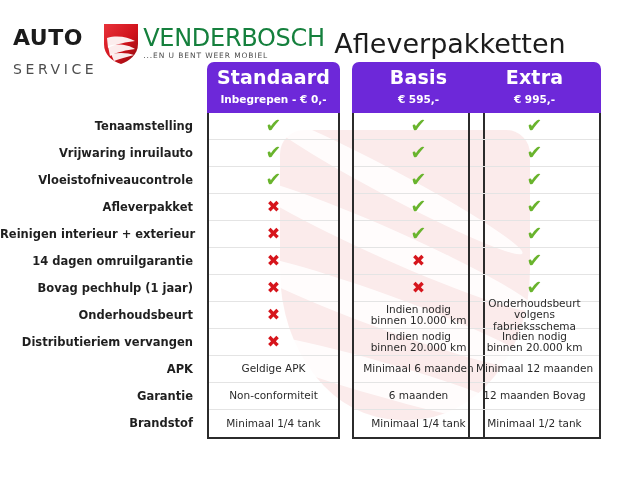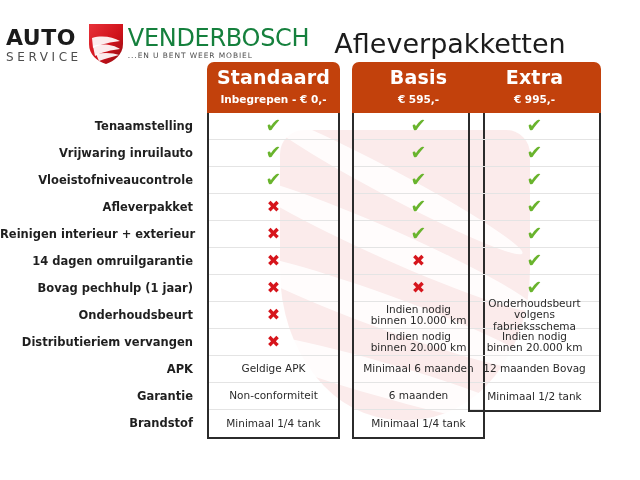--- a/index.html
+++ b/index.html
@@ -49,45 +49,45 @@
   
   .header {
     position: absolute;
     left: 0; top: 0;
     width: 640px;
     height: 62px;
     z-index: 5;
   }
   .logo {
     position: absolute;
-    left: 6px;
+    left: 13px;
     top: 24px;
     height: 42px;
     display: flex;
     align-items: flex-start;
   }
   .logo-auto {
     display: flex;
     flex-direction: column;
     line-height: 1;
     padding-top: 3px;
   }
   .logo-auto-main {
     font-family: "DejaVu Sans", sans-serif;
     font-weight: bold;
     font-size: 22px;
     letter-spacing: .5px;
     color: #1b1b1b;
   }
   .logo-auto-sub {
     font-family: "DejaVu Sans", sans-serif;
-    font-size: 12px;
+    font-size: 14px;
     letter-spacing: 3.6px;
     color: #4d4d4d;
-    margin-top: 2px;
+    margin-top: 13px;
   }
   .shield {
     position: relative;
     width: 40px;
     height: 44px;
     margin: -2px 2px 0 4px;
     flex: none;
   }
   .logo-text {
     display: flex;
@@ -149,21 +149,21 @@
   .col {
     position: absolute;
     top: 0;
     width: 133px;
   }
   .col-standaard { left: 207px; }
   .col-basis     { left: 352px; }
   .col-extra     { left: 468px; }
 
   .col-head {
-    background: #c2410c;
+    background: #6d28d9;
     border-radius: 7px 7px 0 0;
     height: 51px;
     text-align: center;
     color: #ffffff;
     padding-top: 2px;
     box-sizing: border-box;
   }
   .col-head .pkg-name {
     font-family: "DejaVu Sans", sans-serif;
     font-weight: bold;
@@ -424,20 +424,25 @@
           </div>
         </div>
         <div class="cell">
           <div>
             <span class="two-line">Indien nodig</span>
             <span class="two-line">binnen 20.000 km</span>
           </div>
         </div>
         <div class="cell">
           <div>
+            <span class="two-line">Minimaal 12 maanden</span>
+          </div>
+        </div>
+        <div class="cell">
+          <div>
             <span class="two-line">12 maanden Bovag</span>
           </div>
         </div>
         <div class="cell">
           <div>
             <span class="two-line">Minimaal 1/2 tank</span>
           </div>
         </div>
       </div>
   </div>

